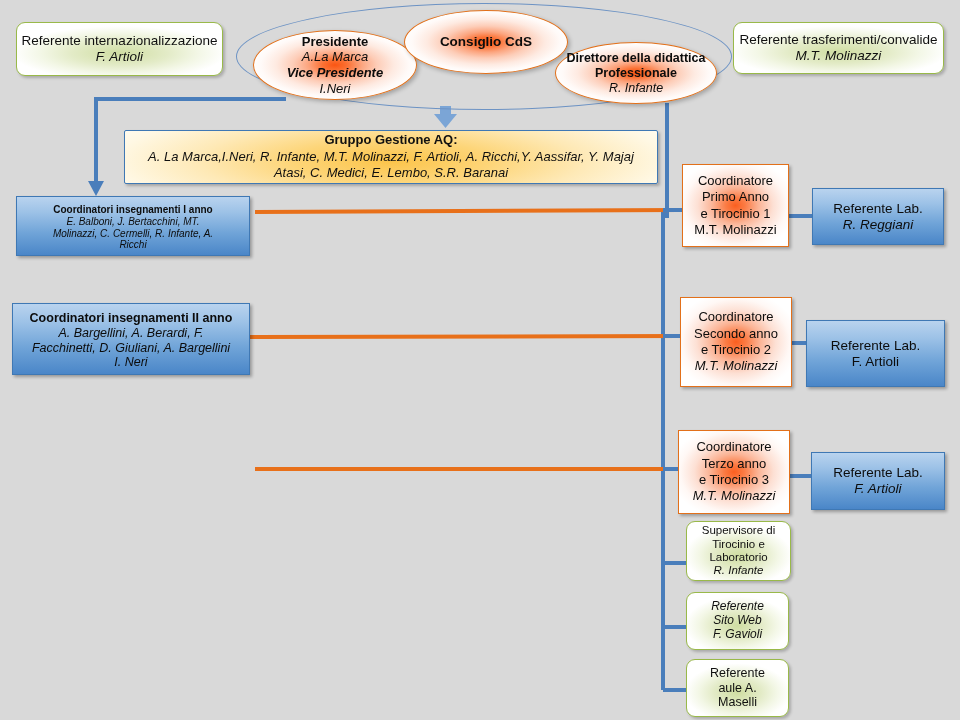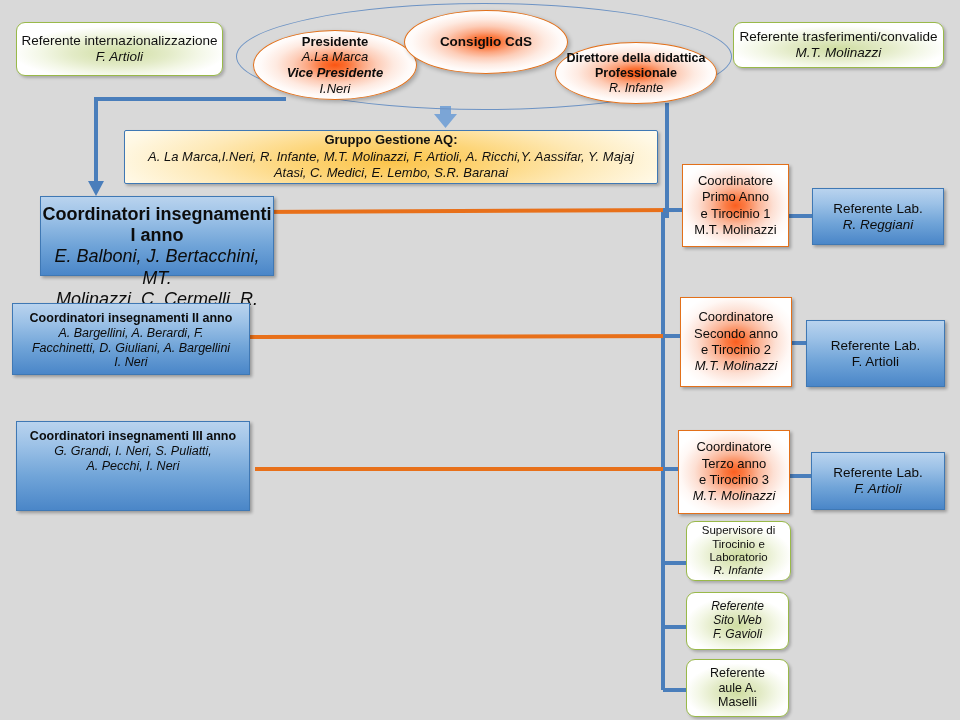--- a/index.html
+++ b/index.html
@@ -162,21 +162,21 @@
 
   <div class="outer-ellipse" style="left:236px; top:3px; width:494px; height:105px;"></div>
 
   <div class="node greenbox" style="left:16px; top:22px; width:207px; height:54px; font-size:13.5px;">
     <div>
       <span class="tx">Referente internazionalizzazione</span>
       <span class="tx ital">F. Artioli</span>
     </div>
   </div>
 
-  <div class="node greenbox" style="left:733px; top:22px; width:211px; height:46px; font-size:13.5px;">
+  <div class="node greenbox" style="left:733px; top:22px; width:211px; height:52px; font-size:13.5px;">
     <div>
       <span class="tx">Referente trasferimenti/convalide</span>
       <span class="tx ital">M.T. Molinazzi</span>
     </div>
   </div>
 
   <div class="node ellipse" style="left:253px; top:30px; width:164px; height:70px; font-size:13px;">
     <div>
       <span class="tx bold">Presidente</span>
       <span class="tx ital">A.La Marca</span>
@@ -198,45 +198,38 @@
   </div>
 
   <div class="node aqbox" style="left:124px; top:130px; width:534px; height:54px; font-size:13px;">
     <div>
       <span class="tx bold">Gruppo Gestione AQ:</span>
       <span class="tx ital">A. La Marca,I.Neri, R. Infante, M.T. Molinazzi, F. Artioli, A. Ricchi,Y.  Aassifar, Y. Majaj</span>
       <span class="tx ital">Atasi, C. Medici, E. Lembo, S.R. Baranai</span>
     </div>
   </div>
 
-  <div class="node bluebox topalign" style="left:16px; top:196px; width:234px; height:80px; font-size:18px;margin-left:24px;">
+  <div class="node bluebox topalign" style="left:16px; top:196px; width:234px; height:60px; font-size:10px;">
     <div>
       <span class="tx bold">Coordinatori insegnamenti I  anno</span>
       <span class="tx ital">E. Balboni, J. Bertacchini, MT.</span>
       <span class="tx ital">Molinazzi, C. Cermelli,  R. Infante, A.</span>
       <span class="tx ital">Ricchi</span>
     </div>
   </div>
 
   <div class="node bluebox topalign" style="left:12px; top:303px; width:238px; height:72px; font-size:12.5px;">
     <div>
       <span class="tx bold">Coordinatori insegnamenti II anno</span>
       <span class="tx ital">A. Bargellini, A. Berardi, F.</span>
       <span class="tx ital">Facchinetti, D. Giuliani,  A. Bargellini</span>
       <span class="tx ital">I. Neri</span>
     </div>
   </div>
 
-  <div class="node bluebox topalign" style="left:16px; top:421px; width:234px; height:90px; font-size:12.5px;">
-    <div>
-      <span class="tx bold">Coordinatori insegnamenti III anno</span>
-      <span class="tx ital">G. Grandi, I. Neri, S. Puliatti,</span>
-      <span class="tx ital">A. Pecchi, I. Neri</span>
-    </div>
-  </div>
 
   <div class="node orangebox" style="left:682px; top:164px; width:107px; height:83px; font-size:13px;">
     <div>
       <span class="tx">Coordinatore</span>
       <span class="tx">Primo Anno</span>
       <span class="tx">e Tirocinio 1</span>
       <span class="tx">M.T. Molinazzi</span>
     </div>
   </div>
 

